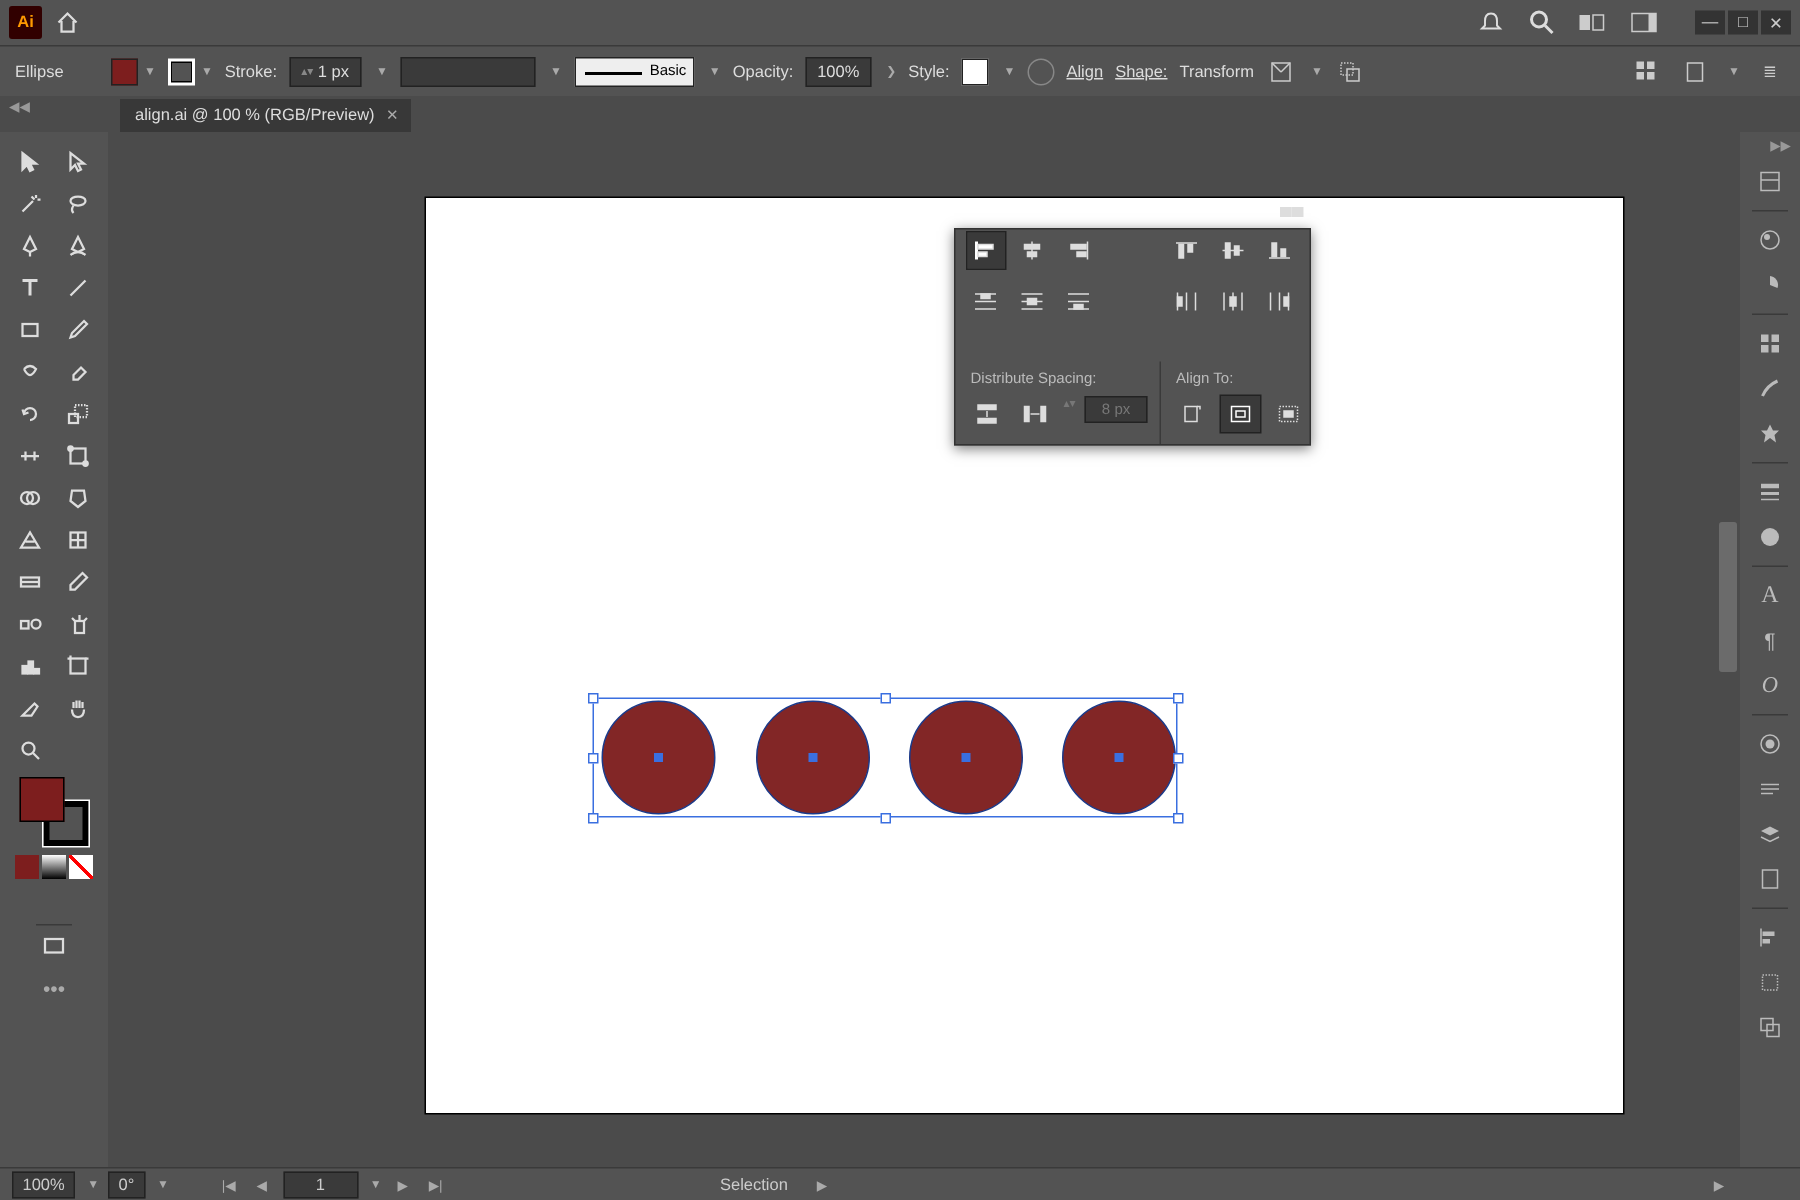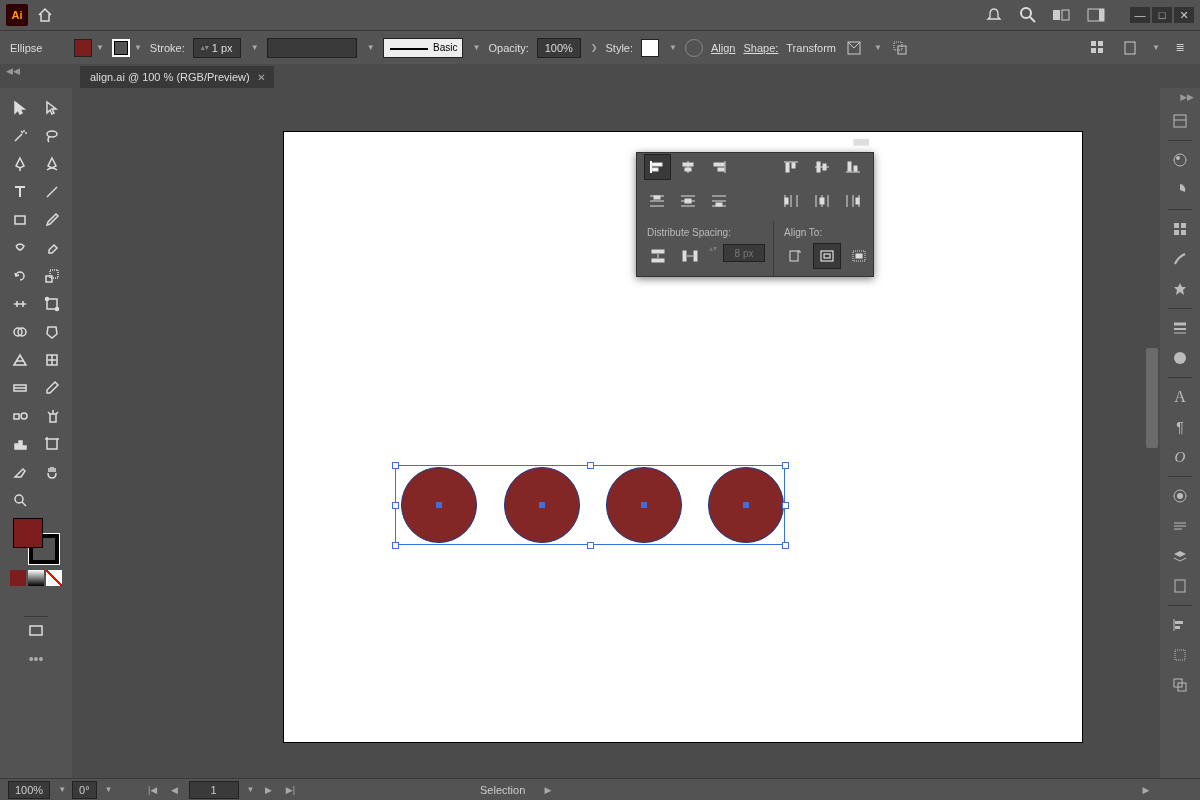--- a/index.html
+++ b/index.html
@@ -62,21 +62,21 @@
 .rp-icon { width:24px; height:22px; display:flex; align-items:center; justify-content:center; color:#bbb; font-size:14px; cursor:pointer;}
 .rp-sep { width:24px; height:1px; background:#3a3a3a; }
 
 
 .flyout { position:absolute; left:564px; top:64px; width:238px; background:#535353; box-shadow:0 2px 8px rgba(0,0,0,.5); border:1px solid #333; z-index:50; color:#ddd; font-size:10px; }
 .fly-sec-label { padding:6px 10px 4px; color:#bbb; }
 .fly-row { display:flex; padding:2px 8px 8px; gap:6px; }
 .fly-btn { width:26px; height:24px; display:flex; align-items:center; justify-content:center; cursor:pointer; }
 .fly-btn.selected { background:#3a3a3a; outline:1px solid #222; }
 .fly-gap { width:36px; }
-.fly-split { display:flex; }
+.fly-split { display:flex;margin-top:20px; }
 .fly-col { flex:1; }
 .fly-col + .fly-col { border-left:1px solid #3a3a3a; }
 .spacing-input { width:42px; height:18px; background:#3a3a3a; border:1px solid #222; color:#777; display:flex; align-items:center; justify-content:center; font-size:10px;}
 .fly-btn svg { stroke:#ddd; fill:#ddd; }
 
 
 .status { height:22px; background:#535353; border-top:1px solid #3a3a3a; display:flex; align-items:center; font-size:11px; color:#ccc; padding:0 8px; gap:6px; position:relative;}
 .status-field { height:18px; background:#3a3a3a; border:1px solid #222; padding:0 6px; display:flex; align-items:center;}
 .nav-btn { width:16px; height:16px; display:flex; align-items:center; justify-content:center; color:#aaa; font-size:9px;}
 .status-center { position:absolute; left:50%; transform:translateX(-120px); }

